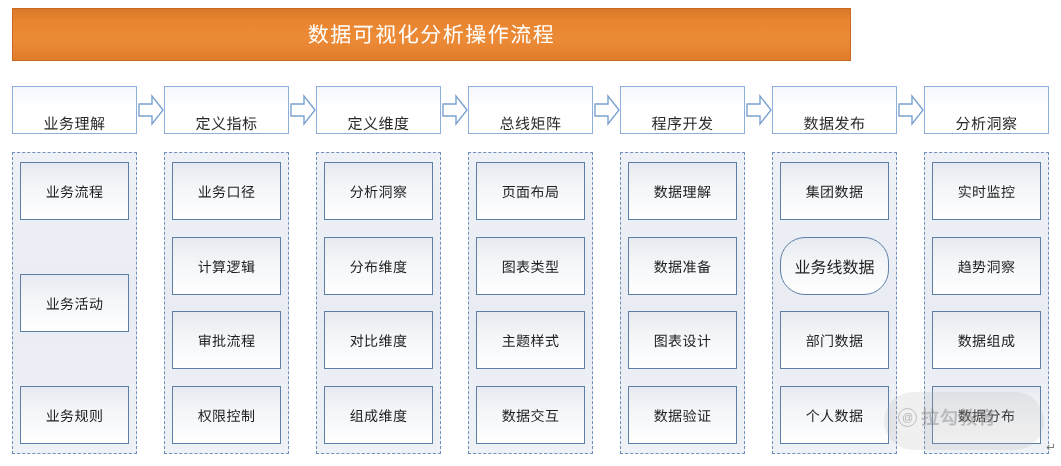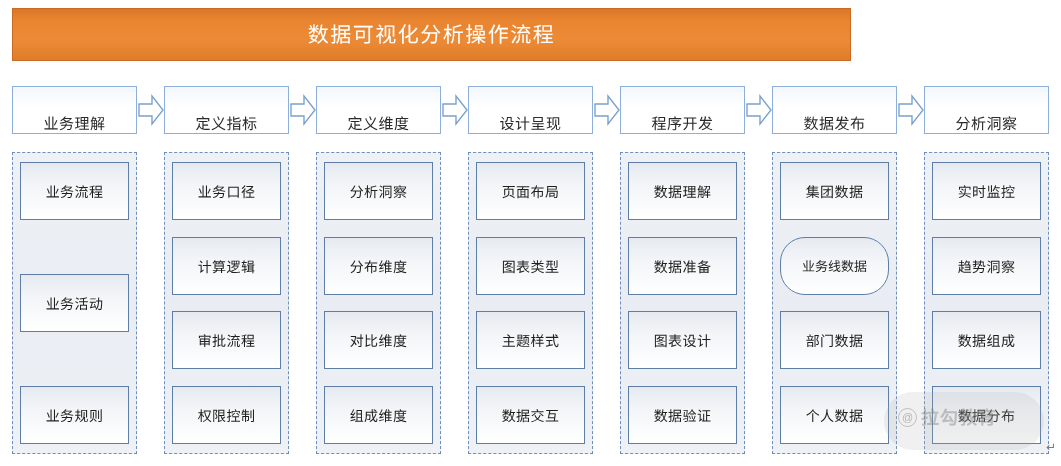--- a/index.html
+++ b/index.html
@@ -109,21 +109,21 @@
     background: linear-gradient(to bottom, #e6eaf0 0%, #f3f5f8 40%, #ffffff 100%);
     display: flex;
     align-items: center;
     justify-content: center;
     color: #1f1f1f;
     font-size: 14px;
     letter-spacing: 0.4px;
     text-align: center;
     white-space: nowrap;
   }
-  .item-box.narrow-text { font-size: 13px; letter-spacing: 0; border-radius: 25px; }
+  .item-box.narrow-text { font-size: 16px; letter-spacing: 0; border-radius: 25px; }
 
   
   .watermark {
     position: absolute;
     left: 898px;
     top: 408px;
     display: flex;
     align-items: center;
     gap: 4px;
     pointer-events: none;
@@ -198,21 +198,21 @@
         <span>定义维度</span>
       </div>
       <div class="step-spacer"></div>
       <div class="step-arrow">
         <svg width="26" height="34" viewBox="0 0 26 34">
           <path d="M1 11 L14 11 L14 3 L25 17 L14 31 L14 23 L1 23 Z" fill="#ffffff" stroke="#7ba1cf" stroke-width="1.4" stroke-linejoin="miter"></path>
         </svg>
       </div>
       <div class="step-spacer"></div>
       <div class="step-box">
-        <span>设计呈现</span>
+        <span>总线矩阵</span>
       </div>
       <div class="step-spacer"></div>
       <div class="step-arrow">
         <svg width="26" height="34" viewBox="0 0 26 34">
           <path d="M1 11 L14 11 L14 3 L25 17 L14 31 L14 23 L1 23 Z" fill="#ffffff" stroke="#7ba1cf" stroke-width="1.4" stroke-linejoin="miter"></path>
         </svg>
       </div>
       <div class="step-spacer"></div>
       <div class="step-box">
         <span>程序开发</span>

